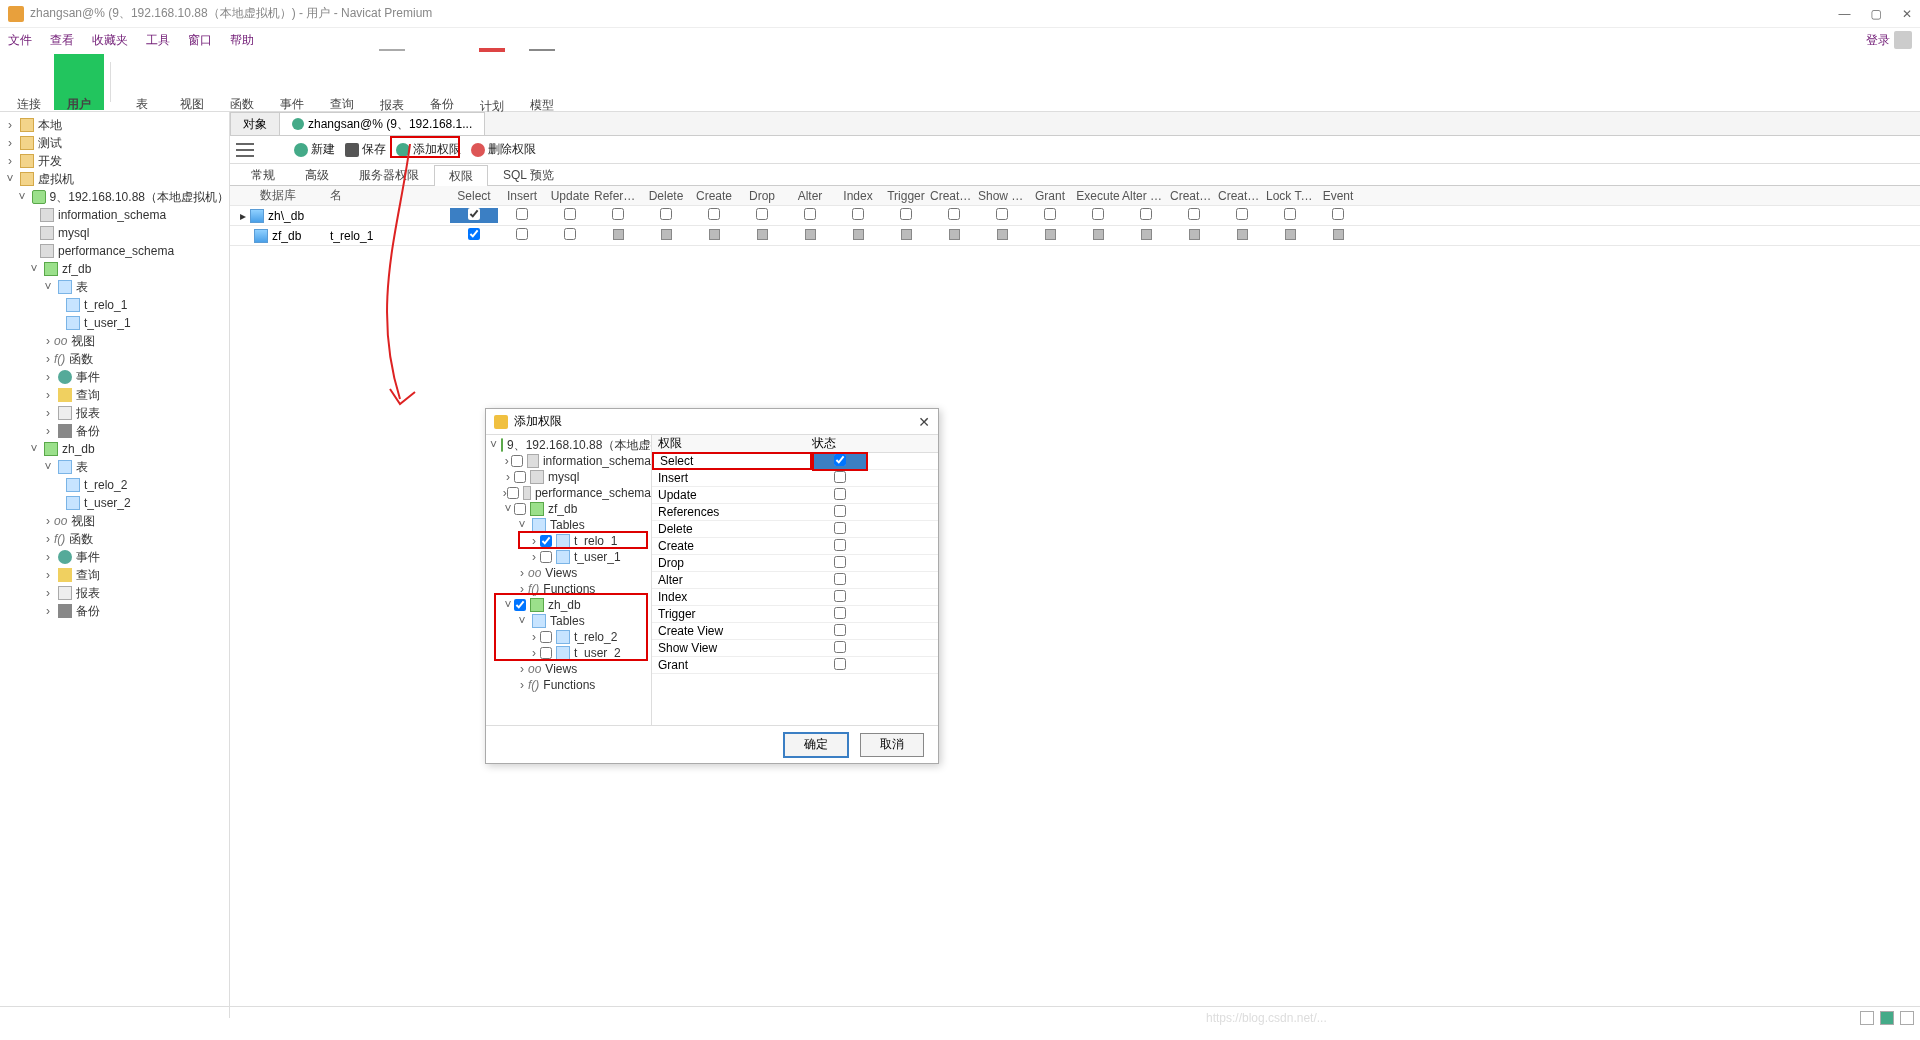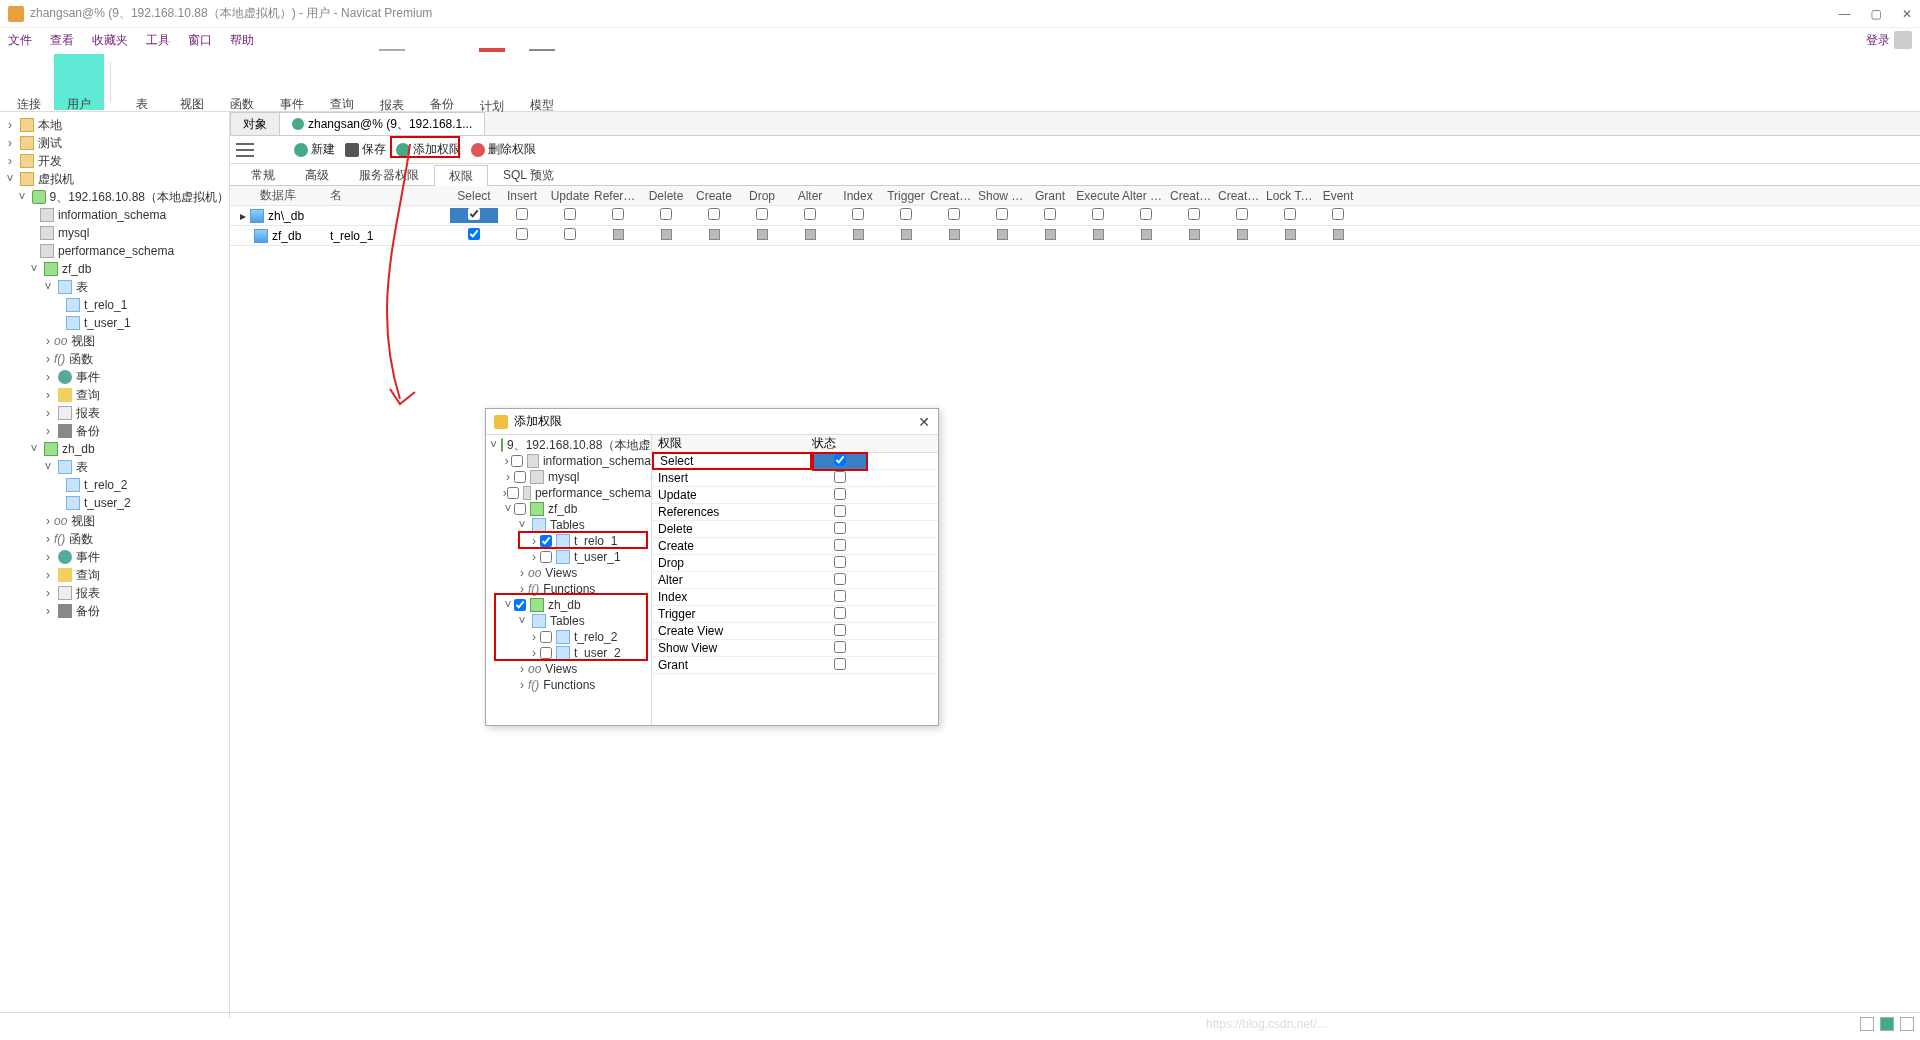--- a/index.html
+++ b/index.html
@@ -5,21 +5,21 @@
 * { margin:0; padding:0; box-sizing:border-box; font-family:"Microsoft YaHei",Arial,sans-serif; font-size:12px; }
 body { background:#fff; width:1920px; height:1040px; overflow:hidden; position:relative; }
 .titlebar { height:28px; background:#fff; display:flex; align-items:center; padding:0 8px; color:#888; border-bottom:1px solid #eee; }
 .titlebar .logo { width:16px; height:16px; background:#e8a03c; border-radius:2px; margin-right:6px; }
 .win-controls { margin-left:auto; display:flex; gap:20px; color:#666; }
 .menubar { height:24px; display:flex; align-items:center; padding:0 8px; gap:18px; color:#701a75; }
 .menubar .right { margin-left:auto; display:flex; align-items:center; gap:4px; }
 .menubar .avatar { width:18px; height:18px; background:#ccc; border-radius:2px; }
 .toolbar { height:60px; display:flex; align-items:center; border-bottom:1px solid #ddd; padding:0 4px; }
 .tool { display:flex; flex-direction:column; align-items:center; justify-content:center; width:50px; height:56px; color:#444; cursor:pointer;gap:44px; }
-.tool.active { background:#5eead4; }
+.tool.active { background:#22c55e;font-weight:bold; }
 .tool .ico { width:26px; height:26px; margin-bottom:2px; }
 .tool-sep { width:1px; height:40px; background:#ddd; margin:0 6px; }
 .main { display:flex; height:calc(100% - 112px - 22px); }
 .sidebar { width:230px; border-right:1px solid #ddd; overflow:auto; padding-top:4px; }
 .tree-row { display:flex; align-items:center; height:18px; padding-left:4px; white-space:nowrap; color:#333; }
 .tree-row .tw { width:12px; text-align:center; color:#666; cursor:pointer; }
 .tree-row .ico { width:14px; height:14px; margin:0 4px; }
 .content { flex:1; display:flex; flex-direction:column; position:relative; }
 .tabs { height:24px; display:flex; align-items:flex-end; border-bottom:1px solid #ccc; background:#f5f5f5; }
 .tab { height:23px; padding:0 12px; display:flex; align-items:center; gap:4px; border:1px solid #ccc; border-bottom:none; background:#fff; margin-right:-1px; cursor:pointer; }
@@ -58,21 +58,21 @@
 .dlg-priv-row { display:flex; height:17px; align-items:center; border-bottom:1px solid #eee; }
 .dlg-priv-row .c1 { width:160px; padding-left:6px; }
 .dlg-priv-row .c2 { width:56px; text-align:center; }
 .dlg-priv-row.sel .c1 { border:2px solid #d00; }
 .dlg-priv-row.sel .c2 { background:#3b7fc4; border:2px solid #d00; }
 .dlg-foot { height:38px; display:flex; align-items:center; justify-content:flex-end; gap:12px; padding:0 14px; border-top:1px solid #ddd; }
 .dlg-foot button { width:64px; height:24px; border:1px solid #888; background:#f4f4f4; cursor:pointer; }
 .dlg-foot button.primary { border:1px solid #3b7fc4; outline:1px solid #3b7fc4; }
 .annotation { position:absolute; color:#d22; font-size:16px; line-height:1.6; }
 .red-box { position:absolute; border:2px solid #d00; pointer-events:none; }
-.statusbar { position:absolute; bottom:6px; left:0; right:0; height:22px; border-top:1px solid #ddd; display:flex; align-items:center; justify-content:flex-end; padding:0 6px; gap:6px; color:#888; }
+.statusbar { position:absolute; bottom:12px; left:0; right:0; height:22px; border-top:1px solid #ddd; display:flex; align-items:center; justify-content:flex-end; padding:0 6px; gap:6px; color:#888; }
 .statusbar .sq { width:14px; height:14px; border:1px solid #aaa; }
 svg path { fill:none; stroke:#d22; stroke-width:2; }
 .ico-folder { background:#f3d48a; border:1px solid #d4a94a; }
 .ico-db { background:#9be08b; border:1px solid #5aa84a; border-radius:2px; }
 .ico-table { background:#c7e4ff; border:1px solid #7ab4e6; }
 .ico-fn { color:#777; font-style:italic; }
 </style>
 </head>
 <body>
 
@@ -567,20 +567,24 @@
                 <div class="c1">Show View</div>
                 <div class="c2"><input type="checkbox" style=""></div>
               </div>
               <div class="dlg-priv-row">
                 <div class="c1">Grant</div>
                 <div class="c2"><input type="checkbox" style=""></div>
               </div>
             </div>
         </div>
       </div>
+      <div class="dlg-foot">
+        <button class="primary">确定</button>
+        <button>取消</button>
+      </div>
     </div>
 
   </div>
 </div>
 
 <div class="statusbar">
   <span style="color:#ddd;margin-right:auto;margin-left:1200px">https://blog.csdn.net/...</span>
   <div class="sq"></div>
   <div class="sq" style="background:#4a8"></div>
   <div class="sq"></div>

